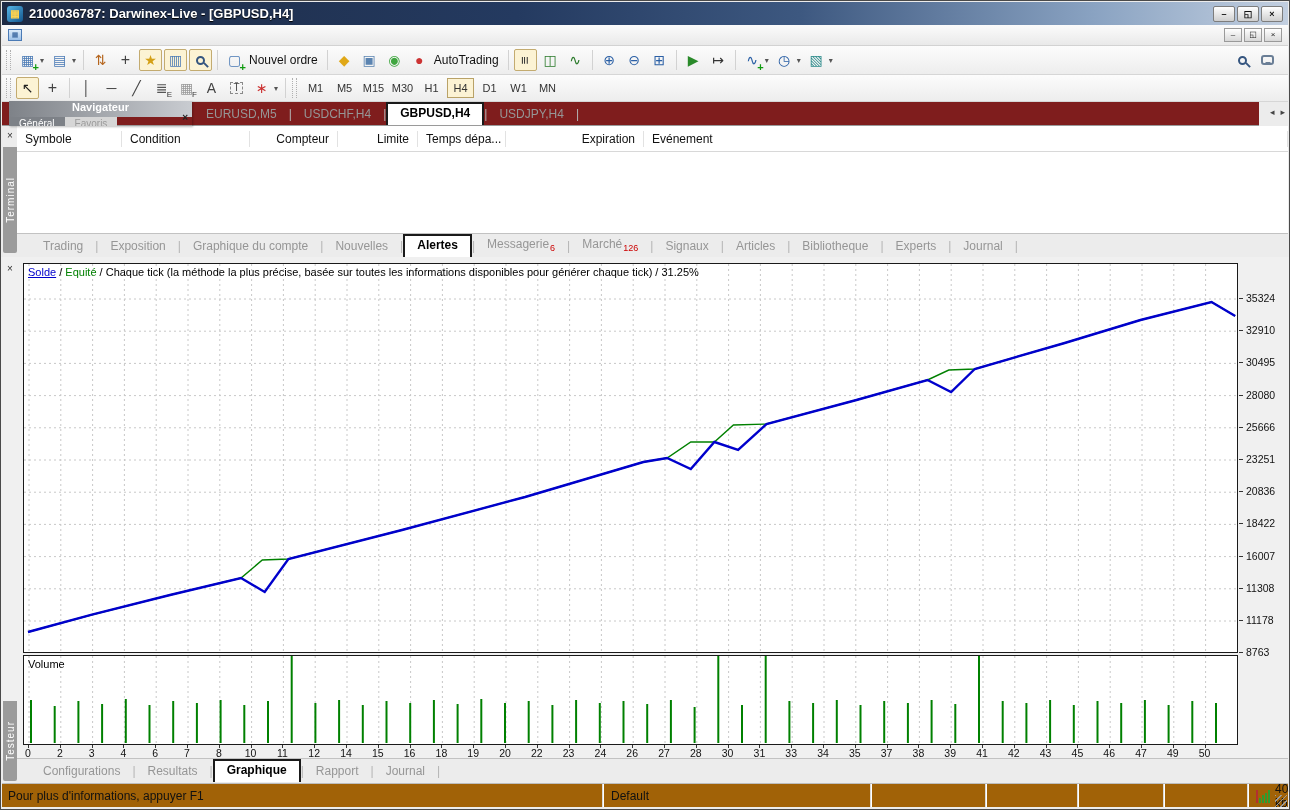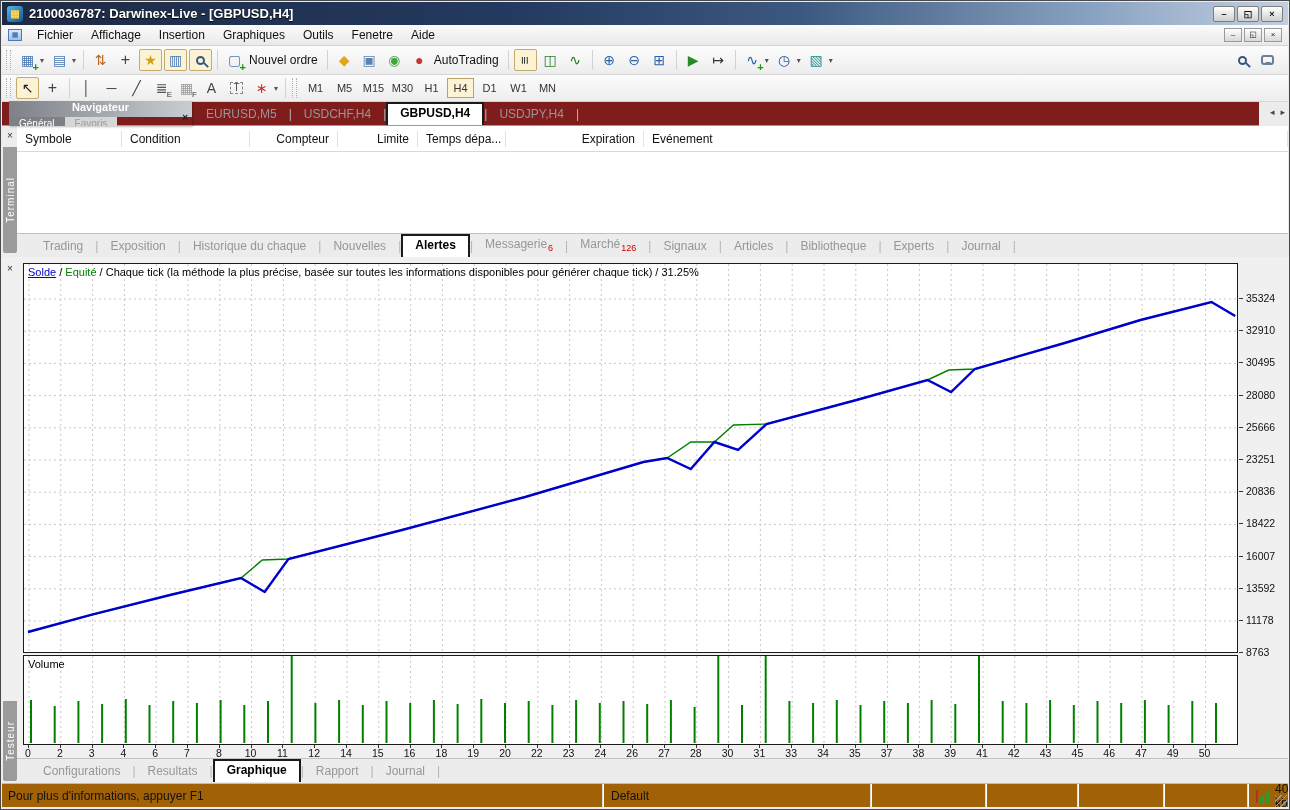--- a/index.html
+++ b/index.html
@@ -128,29 +128,20 @@
     <span class="title-text">2100036787: Darwinex-Live - [GBPUSD,H4]</span>
     <span class="win-buttons">
       <span class="win-btn">–</span>
       <span class="win-btn">◱</span>
       <span class="win-btn">×</span>
     </span>
   </div>
 
   <div class="menubar">
     <span class="child-icon">▦</span>
-    <span id="menu-items" style="display:flex;">
-        <span class="menu-item">Fichier</span>
-        <span class="menu-item">Affichage</span>
-        <span class="menu-item">Insertion</span>
-        <span class="menu-item">Graphiques</span>
-        <span class="menu-item">Outils</span>
-        <span class="menu-item">Fenetre</span>
-        <span class="menu-item">Aide</span>
-      </span>
     <span class="child-buttons">
       <span class="child-btn">–</span>
       <span class="child-btn">◱</span>
       <span class="child-btn">×</span>
     </span>
   </div>
 
   <div id="toolbar1" class="toolbar">
     <span class="tb-grip"></span>
     <span id="toolbar1-items" style="display:flex;align-items:center;">
@@ -335,21 +326,21 @@
         <div class="col" style="text-align: left; flex: 1 1 0%;">Evénement</div>
       </div>
     <div style="height:81px;"></div>
   </div>
 
   <div class="doc-tabs" id="terminal-tabs">
       <span class="tab"><span>Trading</span></span>
       <span class="tab-pipe">|</span>
       <span class="tab"><span>Exposition</span></span>
       <span class="tab-pipe">|</span>
-      <span class="tab"><span>Historique du chaque</span></span>
+      <span class="tab"><span>Graphique du compte</span></span>
       <span class="tab-pipe">|</span>
       <span class="tab"><span>Nouvelles</span></span>
       <span class="tab-pipe">|</span>
       <span class="tab active"><span>Alertes</span></span>
       <span class="tab-pipe">|</span>
       <span class="tab"><span>Messagerie</span><span class="badge">6</span></span>
       <span class="tab-pipe">|</span>
       <span class="tab"><span>Marché</span><span class="badge">126</span></span>
       <span class="tab-pipe">|</span>
       <span class="tab"><span>Signaux</span></span>
@@ -519,21 +510,21 @@
     <div class="ylabels" id="ylabels">
         <span class="ylabel" style="top: 29px;">35324</span>
         <span class="ylabel" style="top: 61.192px;">32910</span>
         <span class="ylabel" style="top: 93.3973px;">30495</span>
         <span class="ylabel" style="top: 125.603px;">28080</span>
         <span class="ylabel" style="top: 157.795px;">25666</span>
         <span class="ylabel" style="top: 190px;">23251</span>
         <span class="ylabel" style="top: 222.205px;">20836</span>
         <span class="ylabel" style="top: 254.397px;">18422</span>
         <span class="ylabel" style="top: 286.603px;">16007</span>
-        <span class="ylabel" style="top: 318.808px;">13592</span>
+        <span class="ylabel" style="top: 318.808px;">11308</span>
         <span class="ylabel" style="top: 351px;">11178</span>
         <span class="ylabel" style="top: 383.205px;">8763</span>
       </div>
     <div class="xlabels" id="xlabels">
         <span class="xlabel" style="left: -6px;">0</span>
         <span class="xlabel" style="left: 25.8px;">2</span>
         <span class="xlabel" style="left: 57.6px;">3</span>
         <span class="xlabel" style="left: 89.4px;">4</span>
         <span class="xlabel" style="left: 121.2px;">6</span>
         <span class="xlabel" style="left: 153px;">7</span>

